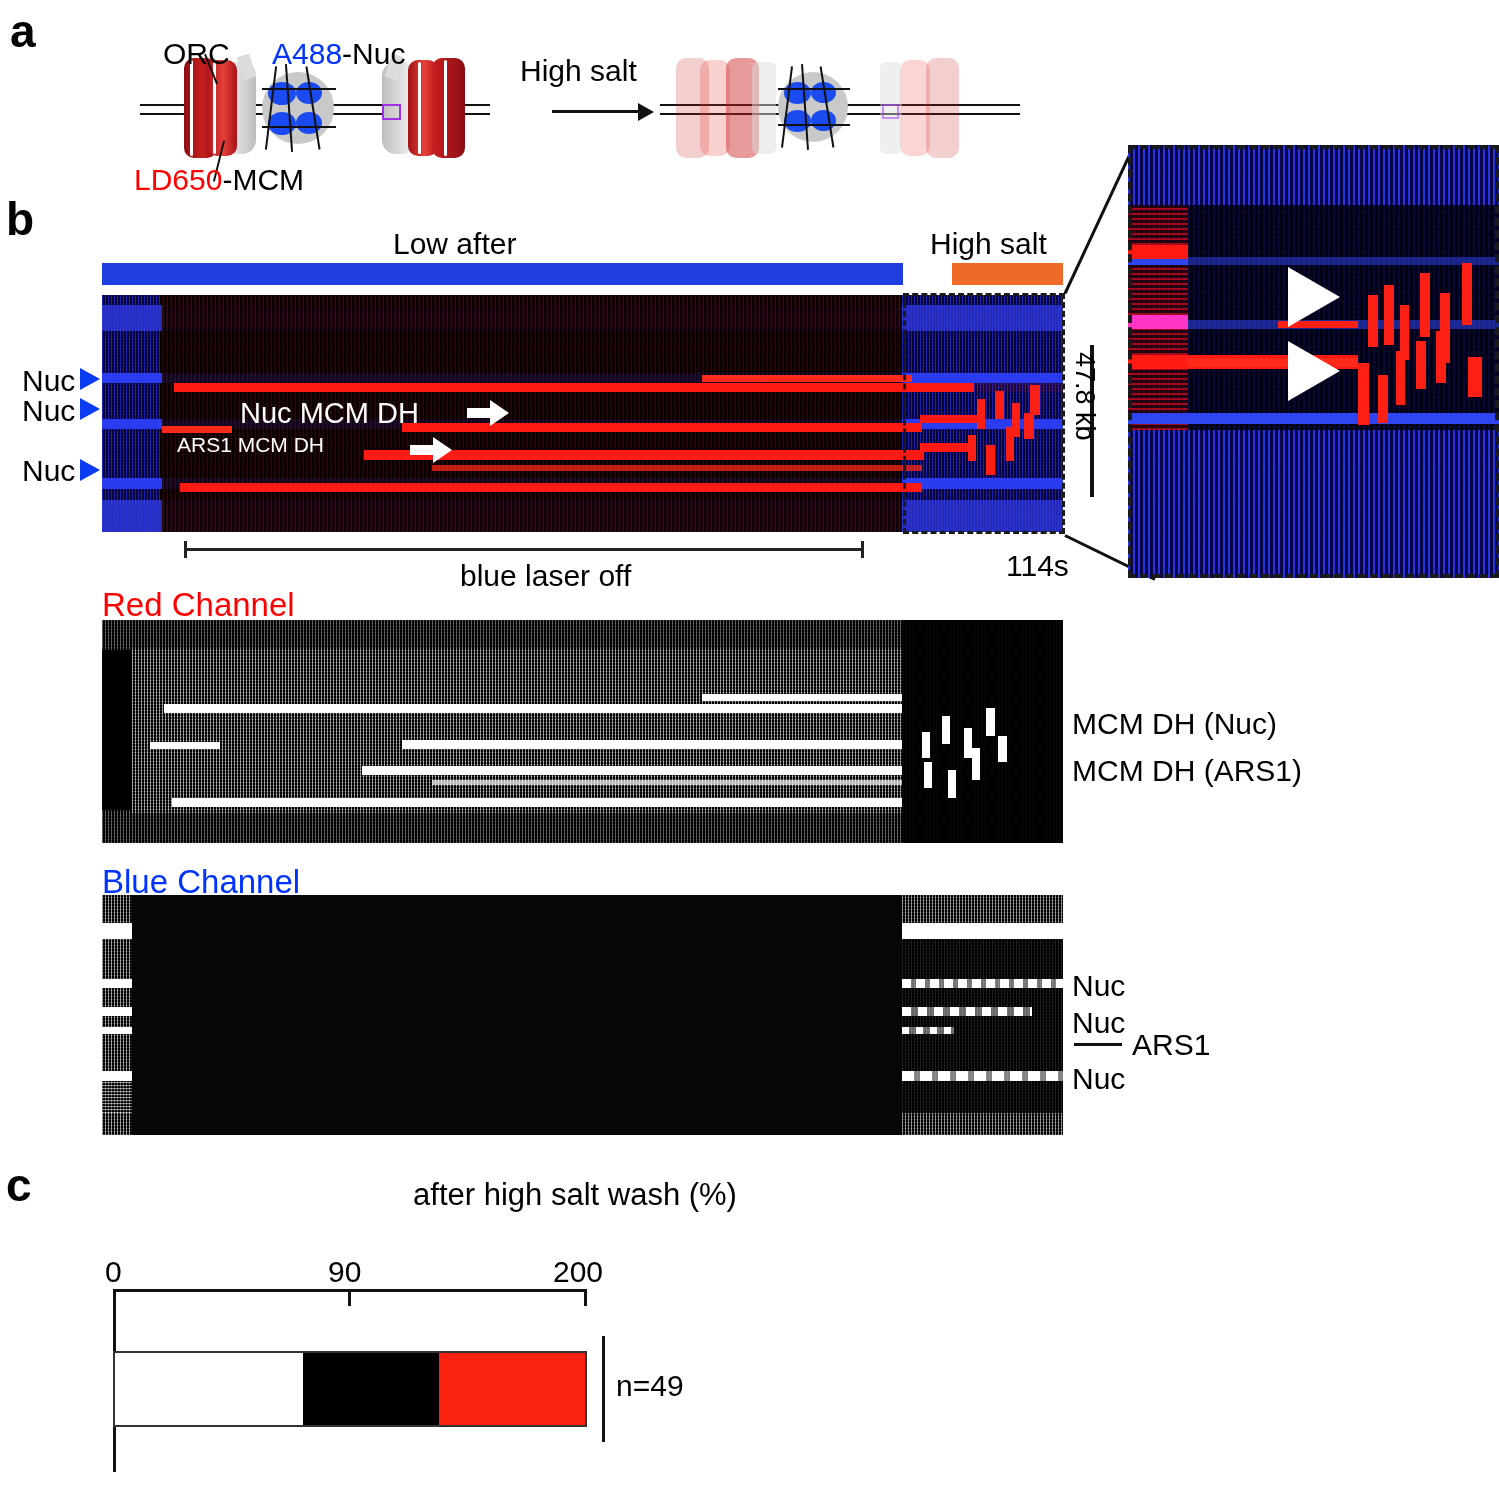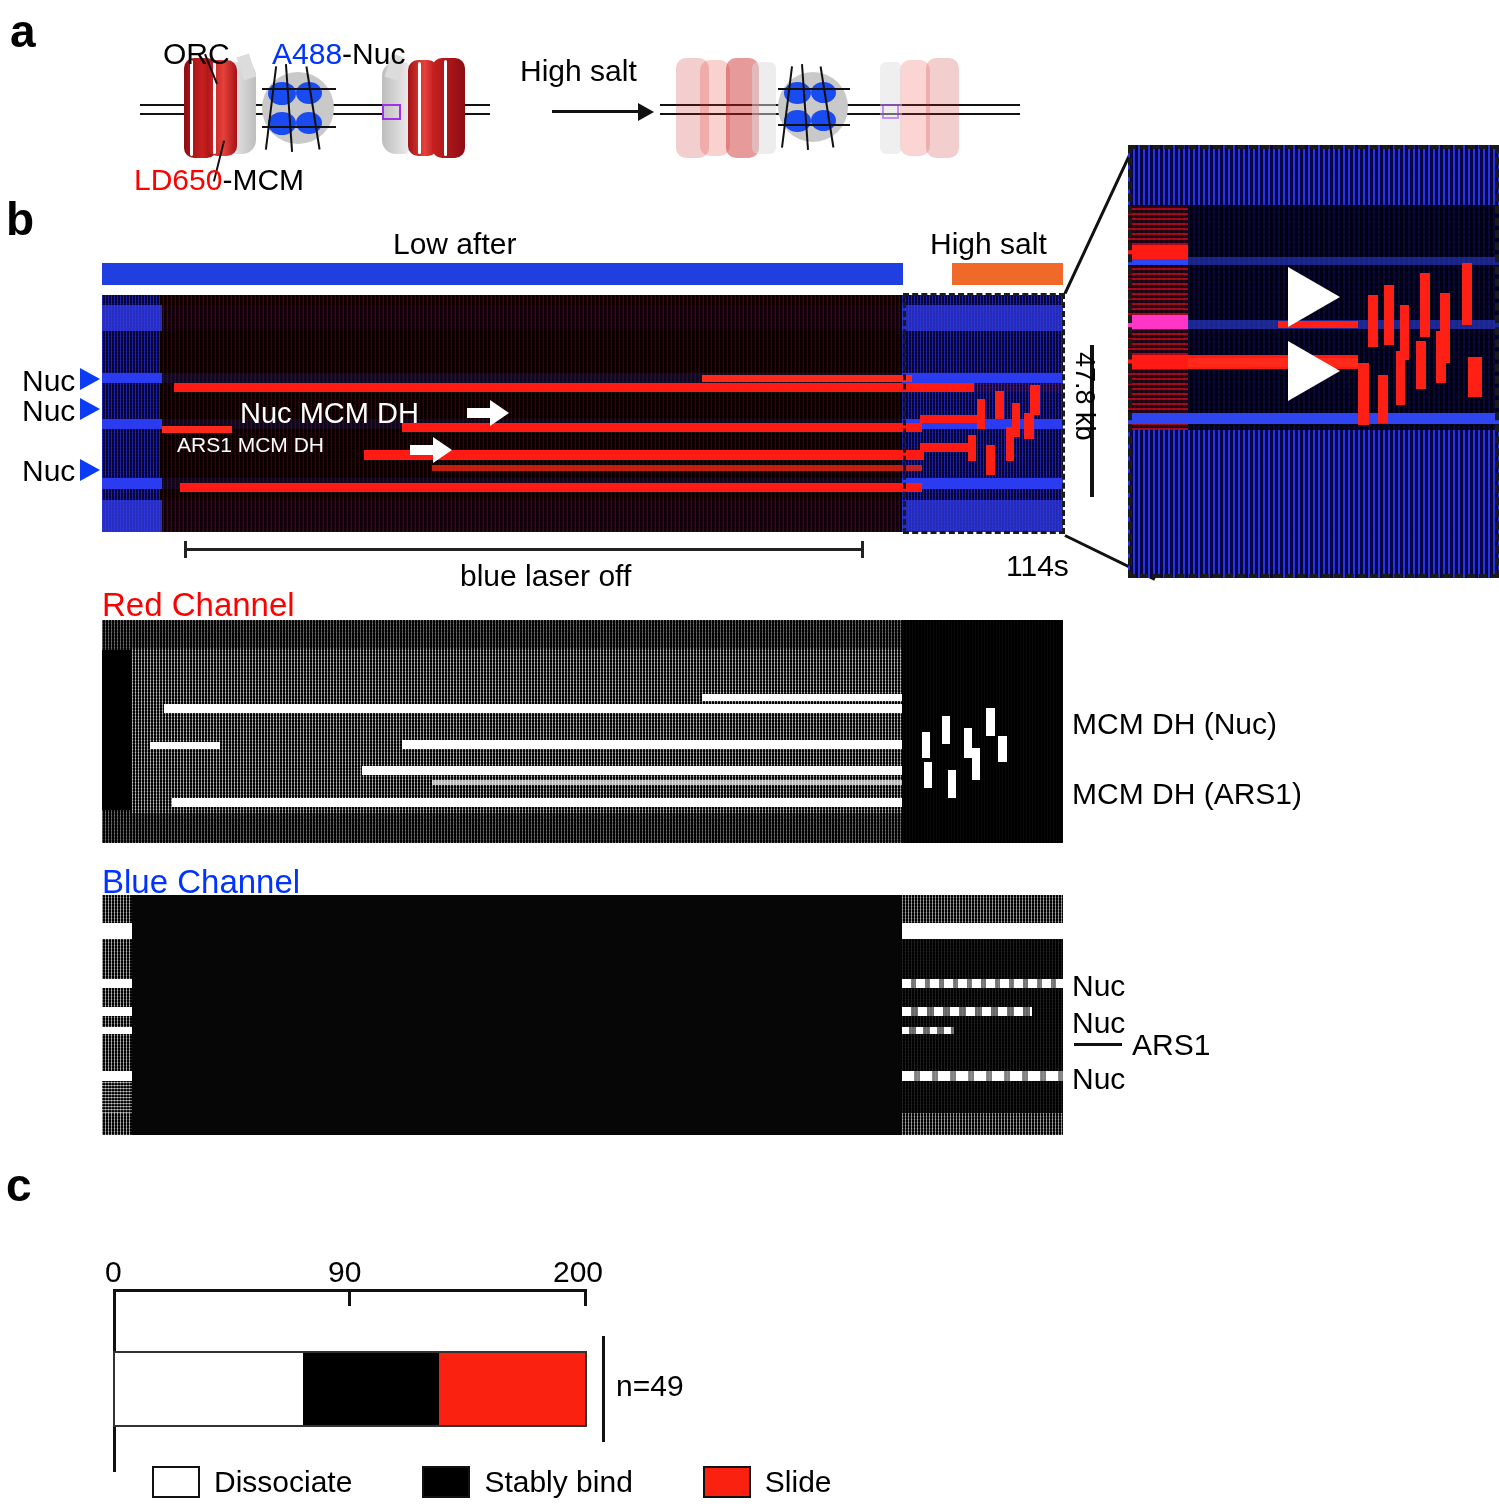--- a/index.html
+++ b/index.html
@@ -289,21 +289,21 @@
   <div class="band" style="top:112px;height:26px;left:820px;width:8px;background:#fff;"></div>
   <div class="band" style="top:96px;height:28px;left:840px;width:8px;background:#fff;"></div>
   <div class="band" style="top:108px;height:30px;left:862px;width:8px;background:#fff;"></div>
   <div class="band" style="top:88px;height:28px;left:884px;width:9px;background:#fff;"></div>
   <div class="band" style="top:142px;height:26px;left:822px;width:8px;background:#fff;"></div>
   <div class="band" style="top:150px;height:28px;left:846px;width:8px;background:#fff;"></div>
   <div class="band" style="top:128px;height:32px;left:870px;width:8px;background:#fff;"></div>
   <div class="band" style="top:116px;height:26px;left:896px;width:9px;background:#fff;"></div>
 </div>
 <div class="abs lbl-lg" style="left:1072px;top:706px;">MCM DH (Nuc)</div>
-<div class="abs lbl-lg" style="left:1072px;top:776px;">MCM DH (ARS1)</div>
+<div class="abs lbl-lg" style="left:1072px;top:753px;">MCM DH (ARS1)</div>
 
 <div class="abs lbl-lg blue-t" style="left:102px;top:862px;font-size:33px;">Blue Channel</div>
 <div class="kymo" id="kymoBlue">
   <div class="noise" style="background:#060606;"></div>
   <div class="band" style="top:0;height:240px;left:0;width:30px;background:
      repeating-linear-gradient(90deg,rgba(255,255,255,.55) 0 1px,rgba(0,0,0,.6) 1px 3px),
      repeating-linear-gradient(0deg,rgba(255,255,255,.35) 0 1px,rgba(0,0,0,.5) 1px 3px);"></div>
   <div class="band" style="top:0;height:240px;left:800px;width:161px;background:
      repeating-linear-gradient(90deg,rgba(255,255,255,.5) 0 1px,rgba(0,0,0,.6) 1px 3px),
      repeating-linear-gradient(0deg,rgba(255,255,255,.3) 0 1px,rgba(0,0,0,.5) 1px 3px);"></div>
@@ -324,41 +324,34 @@
 <div class="abs lbl-lg" style="left:1072px;top:968px;">Nuc</div>
 <div class="abs lbl-lg" style="left:1072px;top:1005px;">Nuc</div>
 <div class="abs" style="left:1074px;top:1043px;width:48px;height:3px;background:#111;"></div>
 <div class="abs lbl-lg" style="left:1132px;top:1027px;">ARS1</div>
 <div class="abs lbl-lg" style="left:1072px;top:1061px;">Nuc</div>
 
 <div class="abs panel-letter" style="left:6px;top:1162px;">c</div>
 
 <div class="abs" id="panelc">
   <div class="abs" id="ctitle">
+    <div>after high salt wash (%)</div>
   </div>
 
   <div class="abs" id="axis"></div>
   <div class="atick" style="left:113px;"></div>
   <div class="atick" style="left:348px;"></div>
   <div class="atick" style="left:584px;"></div>
   <div class="atlabel" style="left:105px;">0</div>
   <div class="atlabel" style="left:328px;">90</div>
   <div class="atlabel" style="left:553px;">200</div>
   <div class="abs" id="vaxis"></div>
 
   <div class="abs" id="barwrap">
     <div style="width:40%;background:#ffffff;"></div>
     <div style="width:29%;background:#000000;"></div>
     <div style="width:31%;background:#fb2110;"></div>
   </div>
 
   <div class="abs" id="nbrack"></div>
   <div class="abs" id="nlab">n=49</div>
 
-  <div class="abs" id="legend">
-    <div class="lgswatch" style="background:#ffffff;"></div>
-    <div class="lgtext">Dissociate</div>
-    <div class="lgswatch" style="background:#000000;"></div>
-    <div class="lgtext">Stably bind</div>
-    <div class="lgswatch" style="background:#fb2110;"></div>
-    <div class="lgtext">Slide</div>
-  </div>
 </div>
 
 </body></html>

